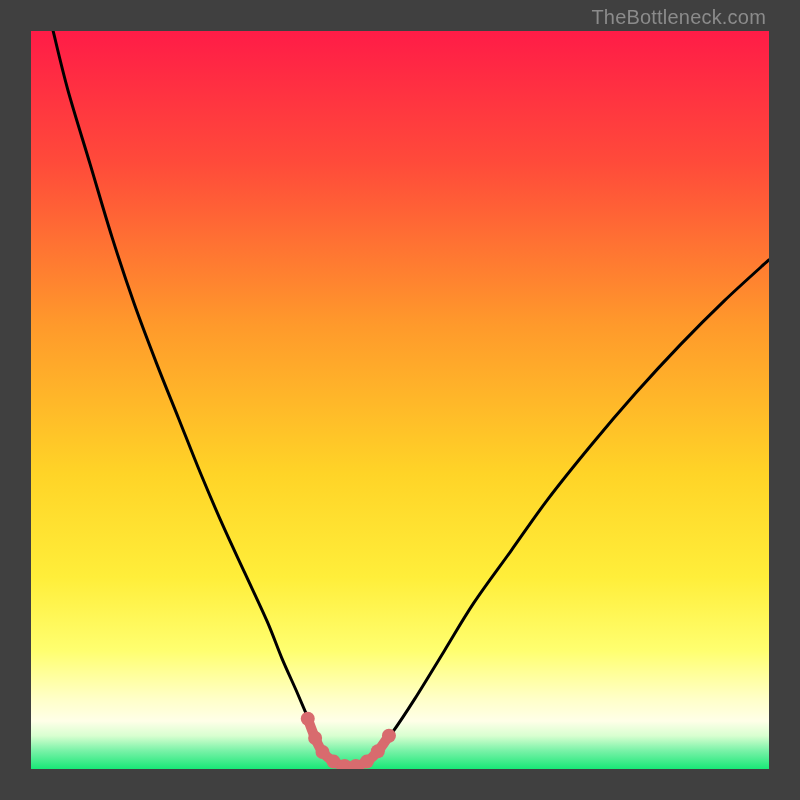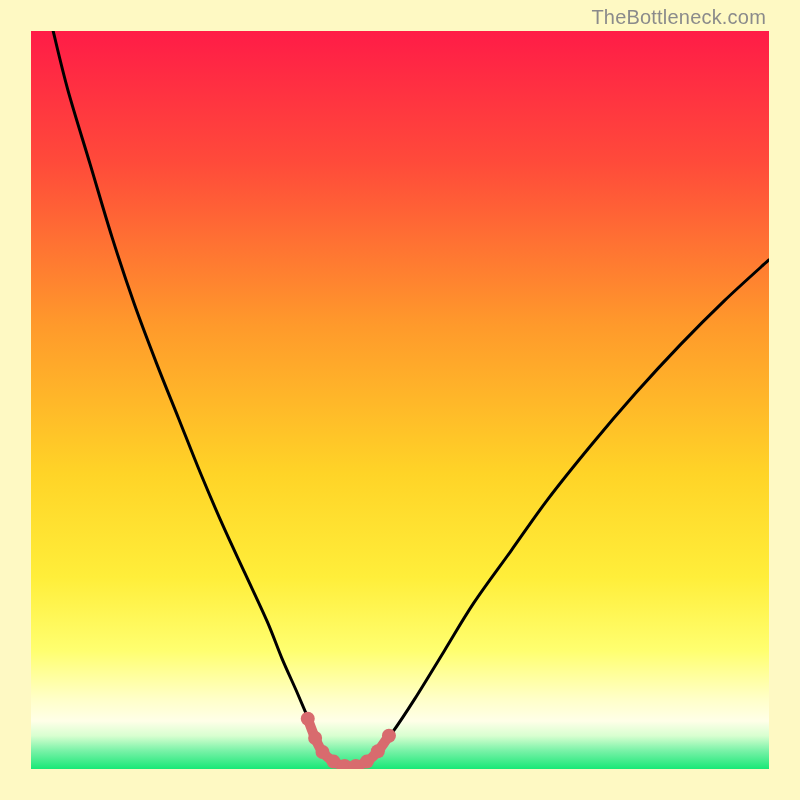--- a/index.html
+++ b/index.html
@@ -6,21 +6,21 @@
   html, body {
     width: 800px;
     height: 800px;
     overflow: hidden;
     background: #000;
     font-family: Arial, Helvetica, sans-serif;
   }
   .frame {
     position: absolute;
     inset: 0;
-    background: #fef9c3;
+    background: #404040;
   }
   .plot-area {
     position: absolute;
     left: 31px;
     top: 31px;
     width: 738px;
     height: 738px;
     overflow: hidden;
   }
   .gradient {

